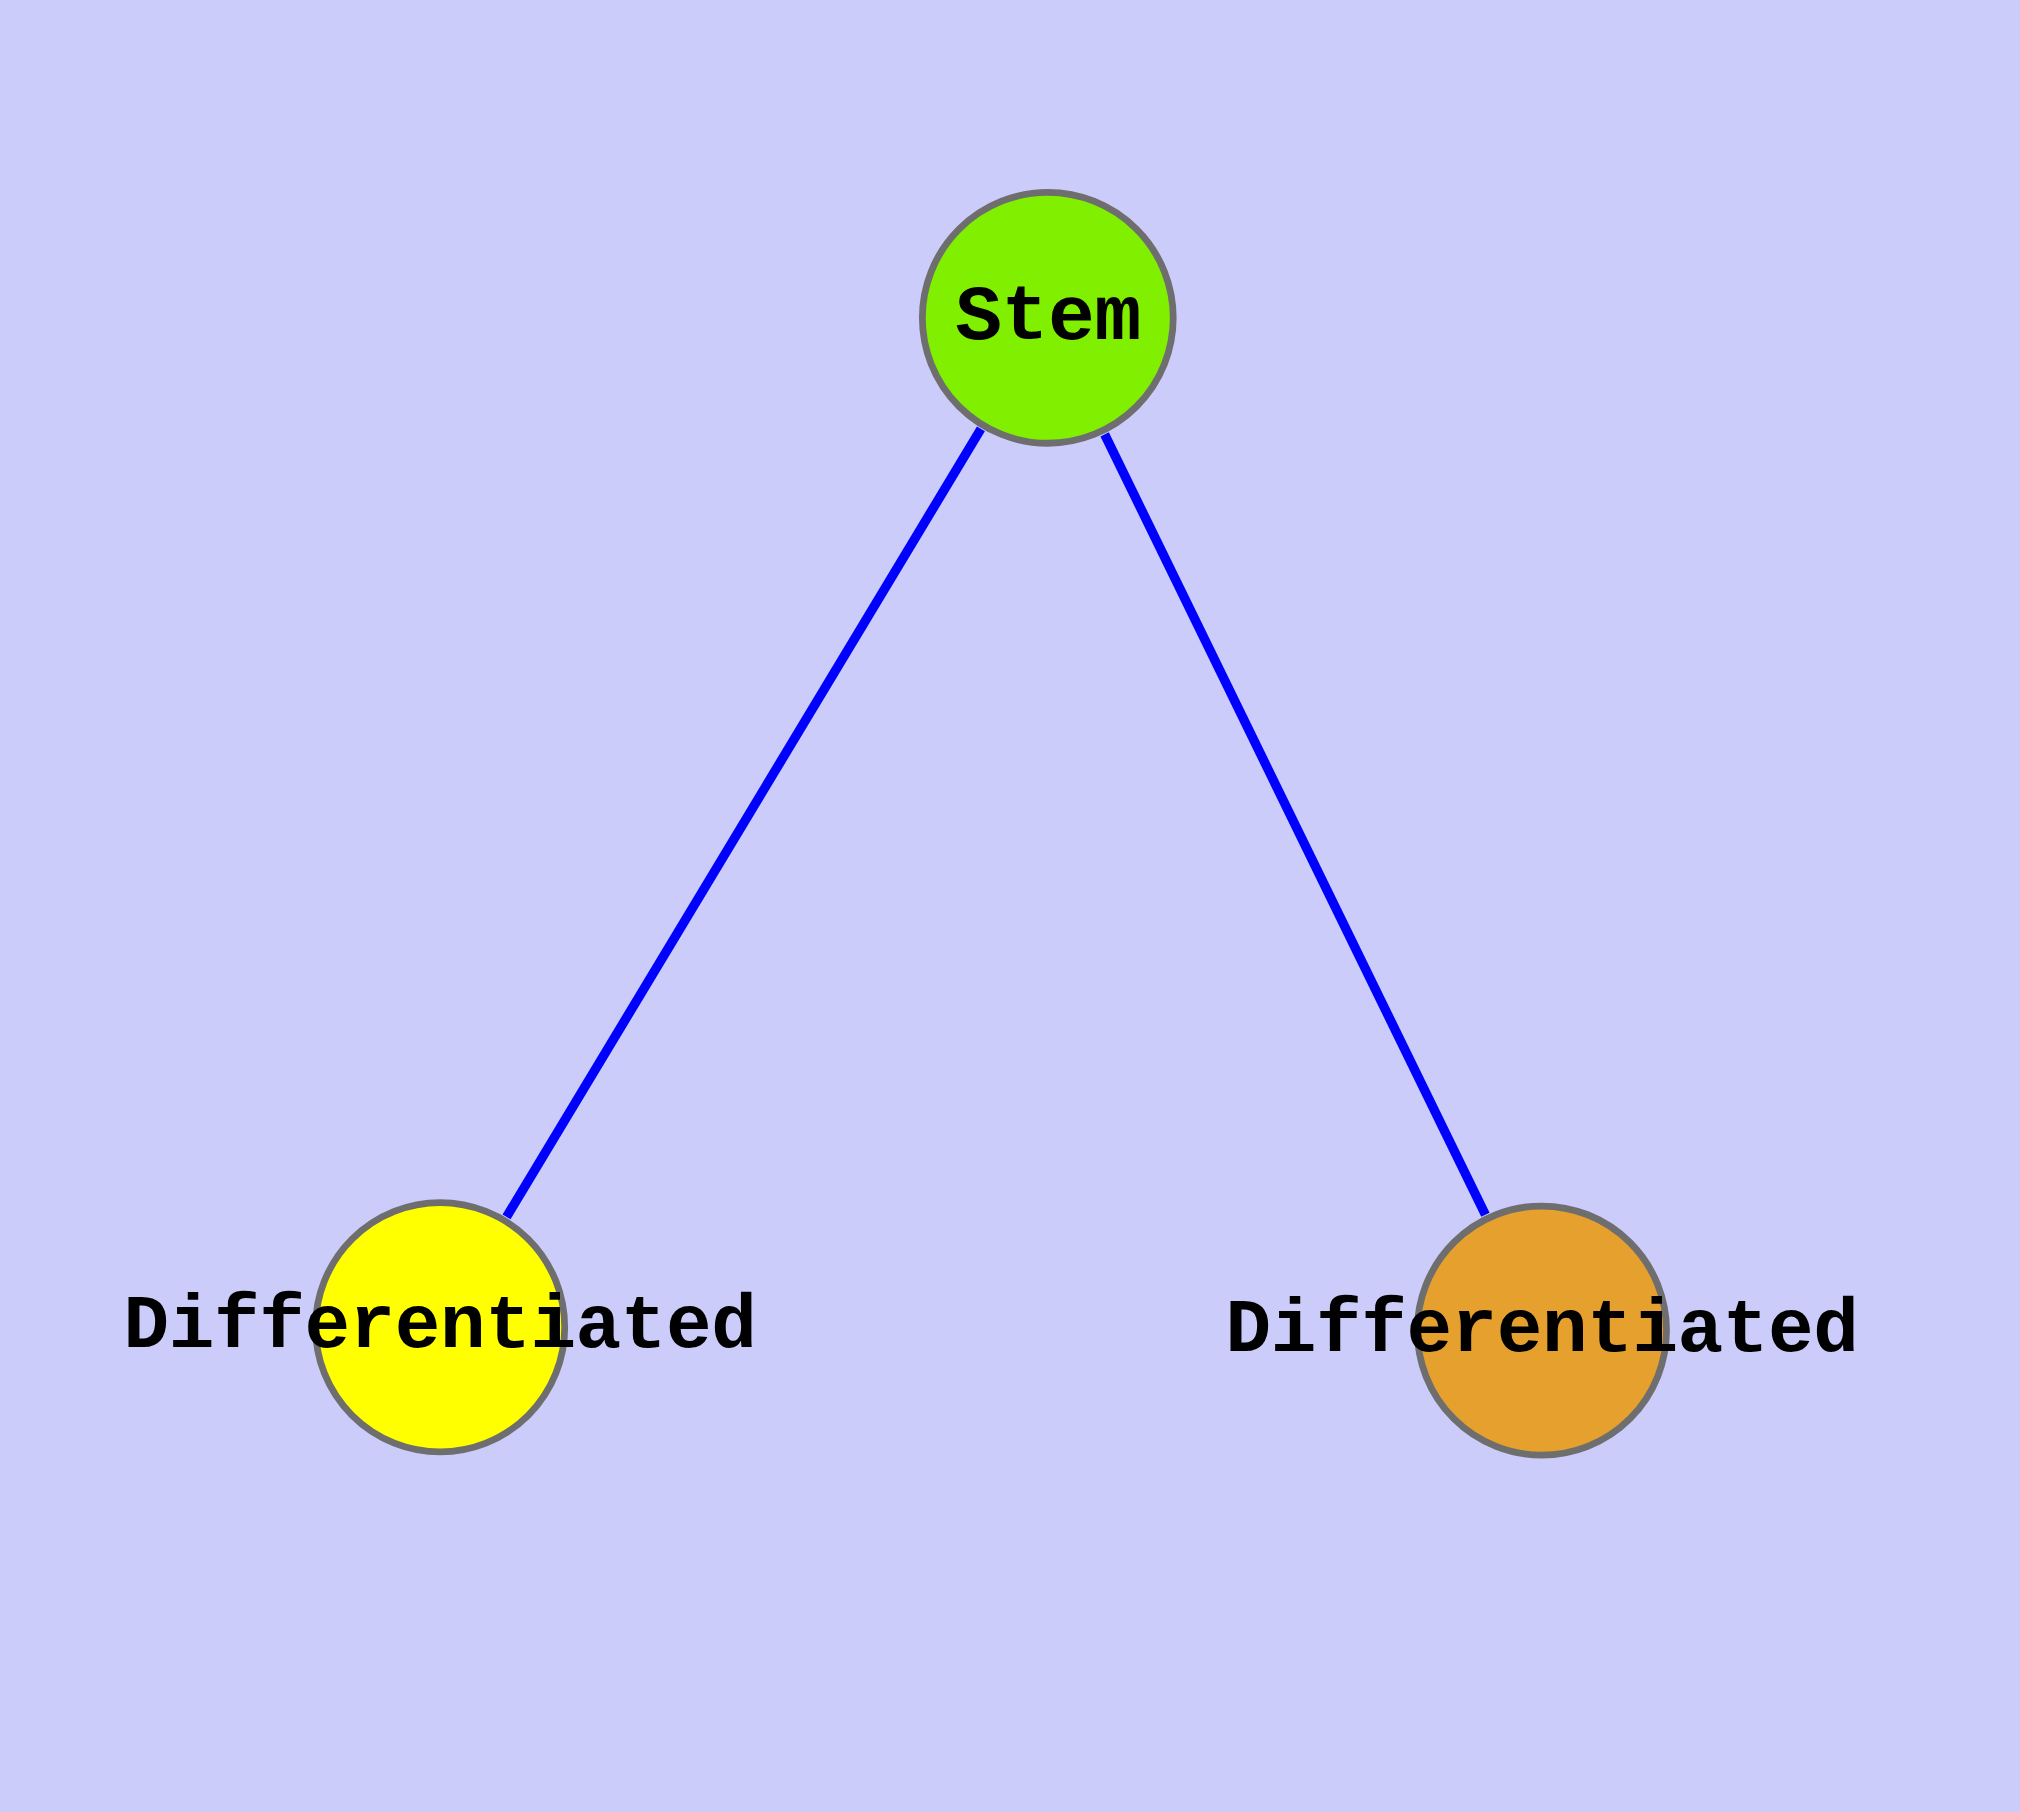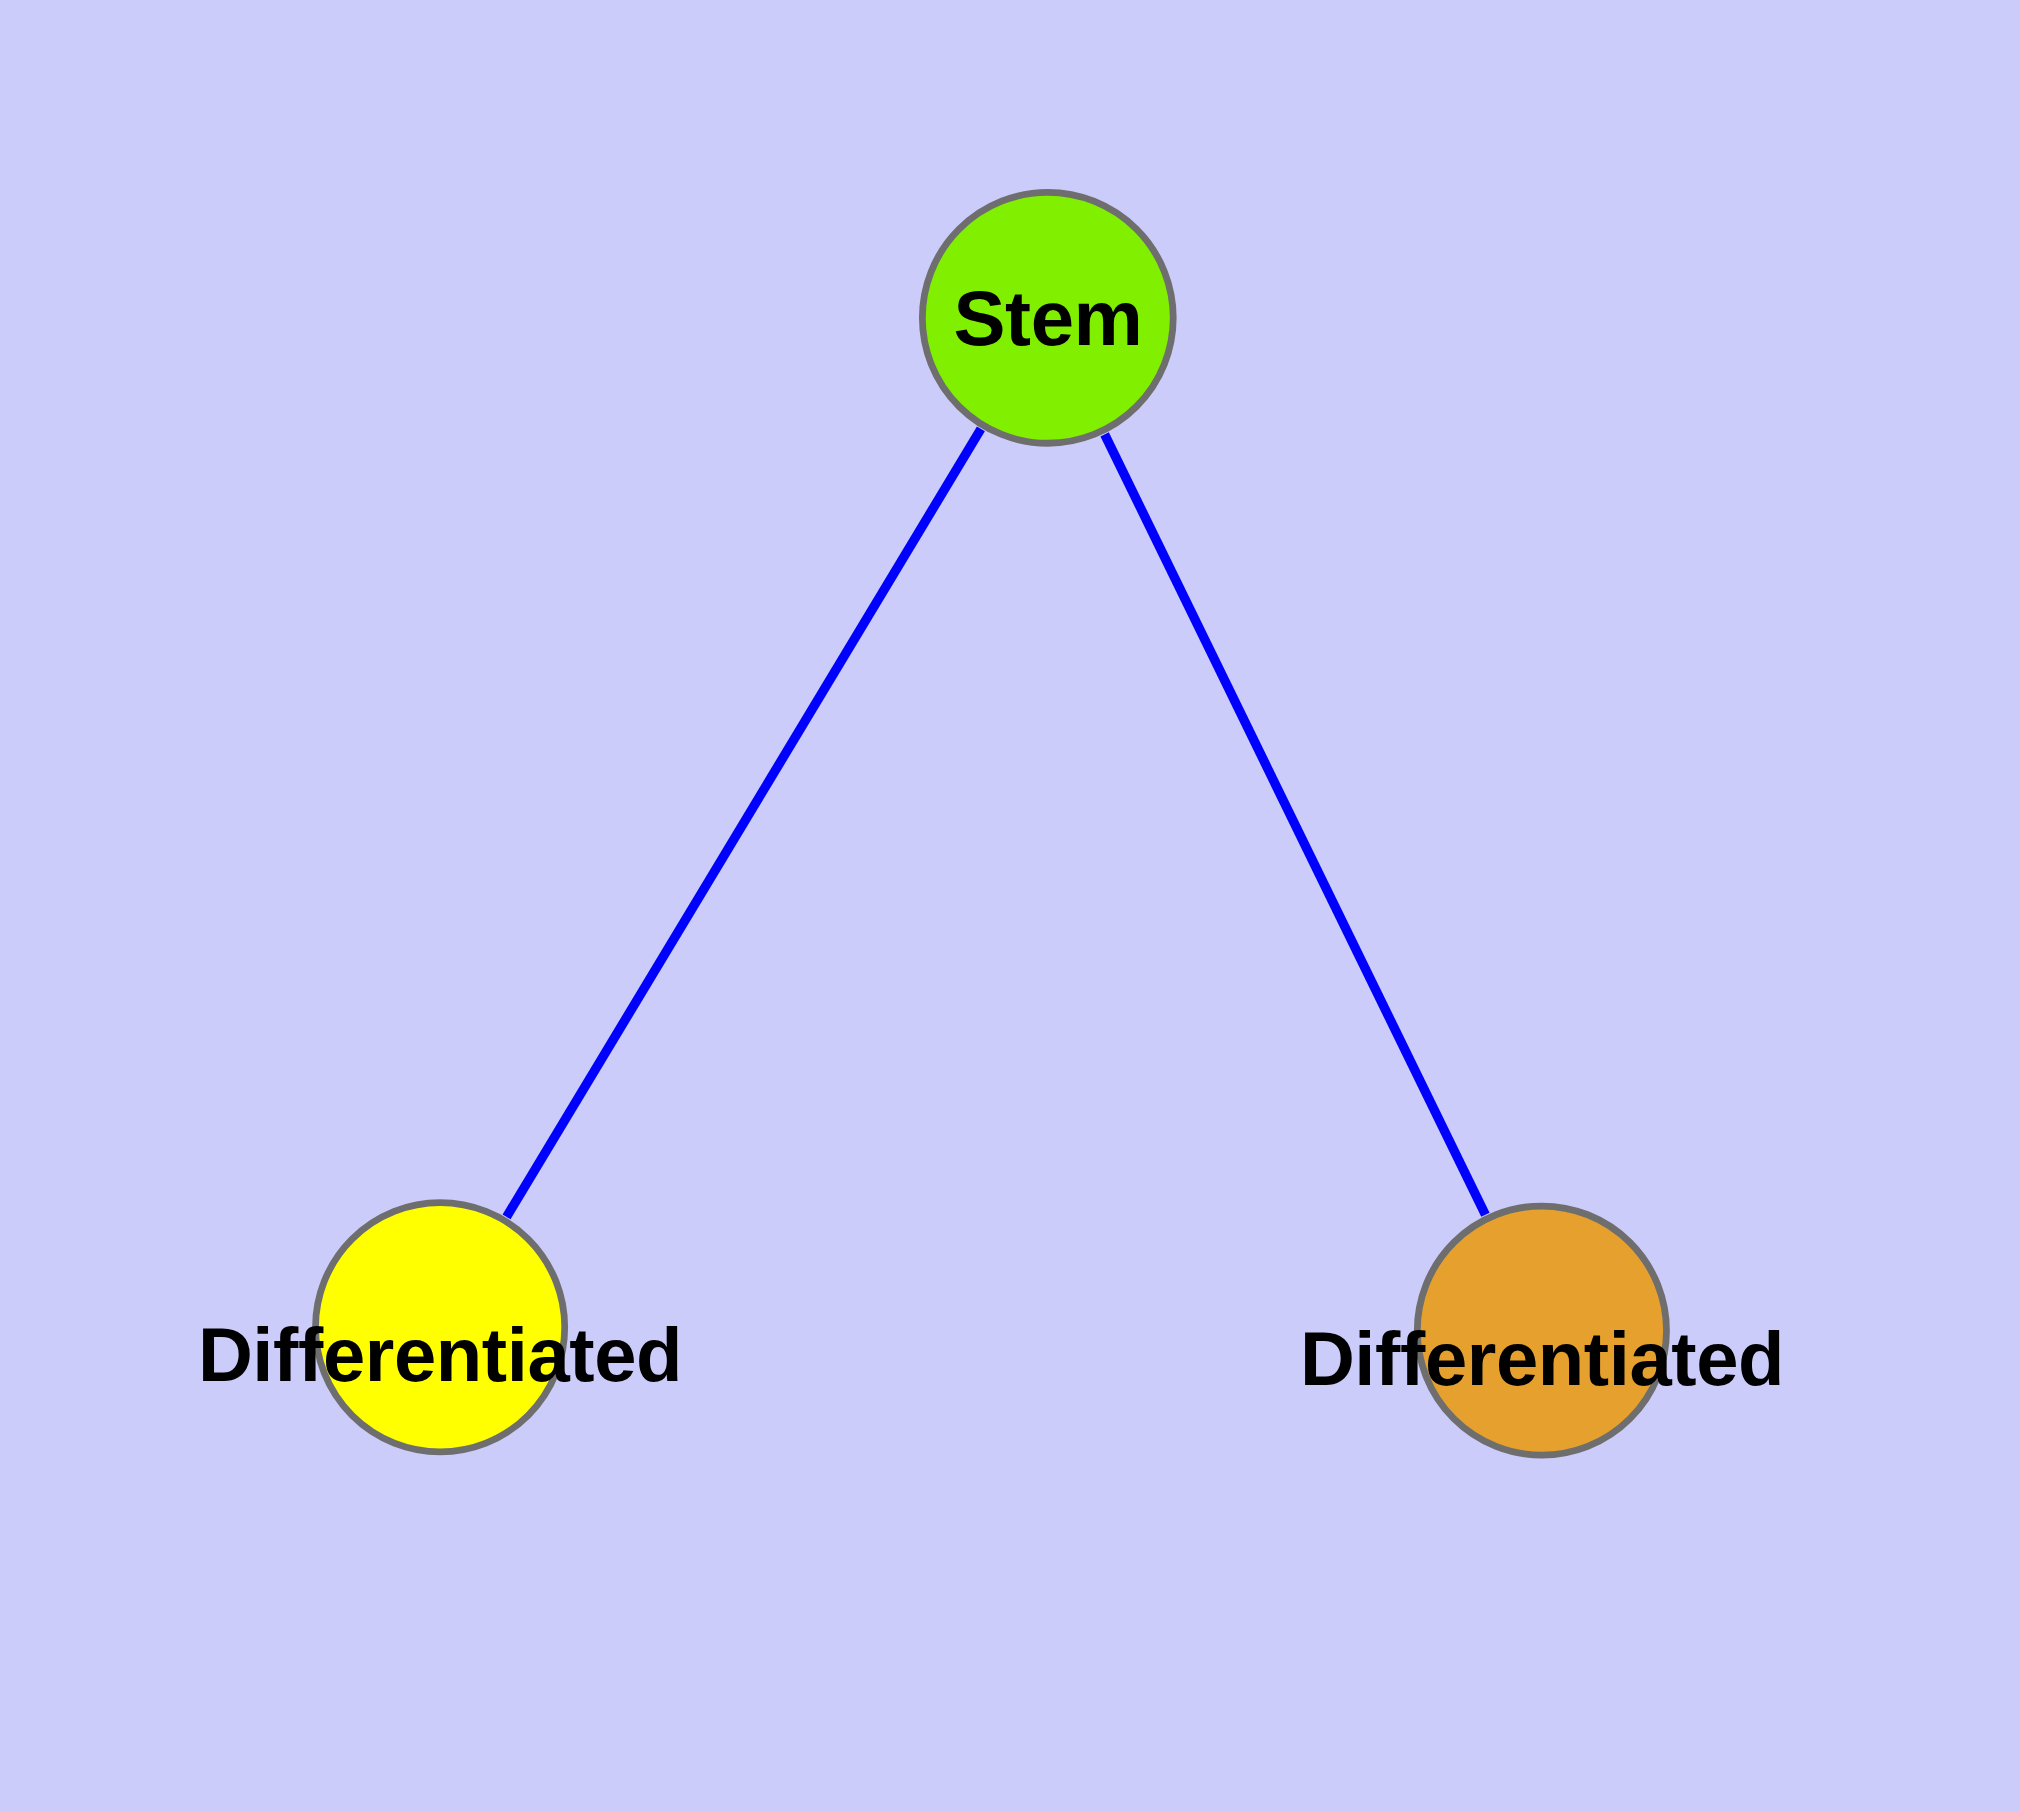--- a/index.html
+++ b/index.html
@@ -5,21 +5,21 @@
   html, body {
     margin: 0;
     padding: 0;
     background: #ffffff;
   }
   #canvas {
     position: relative;
     width: 2021px;
     height: 1812px;
     overflow: hidden;
-    font-family: Liberation Sans, sans-serif;
+    font-family: Liberation Mono, monospace;
   }
   #bg-rect {
     position: absolute;
     left: 0; top: 0;
     width: 100%; height: 100%;
   }
   #graph-svg {
     position: absolute;
     left: 0; top: 0;
     width: 2021px;
@@ -30,21 +30,21 @@
     text-align: center;
     font-weight: bold;
     color: #000000;
     line-height: 1.06;
     white-space: pre;
     transform: translate(-50%, -50%);
     pointer-events: none;
     letter-spacing: -0.4px;
   }
   .node-label.root-label { font-size: 78px; }
-  .node-label.leaf-label { font-size: 76px; margin-top: 28px; }
+  .node-label.leaf-label { font-size: 76px; }
 </style>
 </head>
 <body>
 
 <div id="canvas" style="width: 2021px; height: 1812px;">
 
   <div id="bg-rect" style="background: rgb(204, 204, 250);"></div>
 
   <svg id="graph-svg" viewBox="0 0 2384 2138" xmlns="http://www.w3.org/2000/svg" style="width: 2021px; height: 1812px;">
     <g id="edge-layer">

